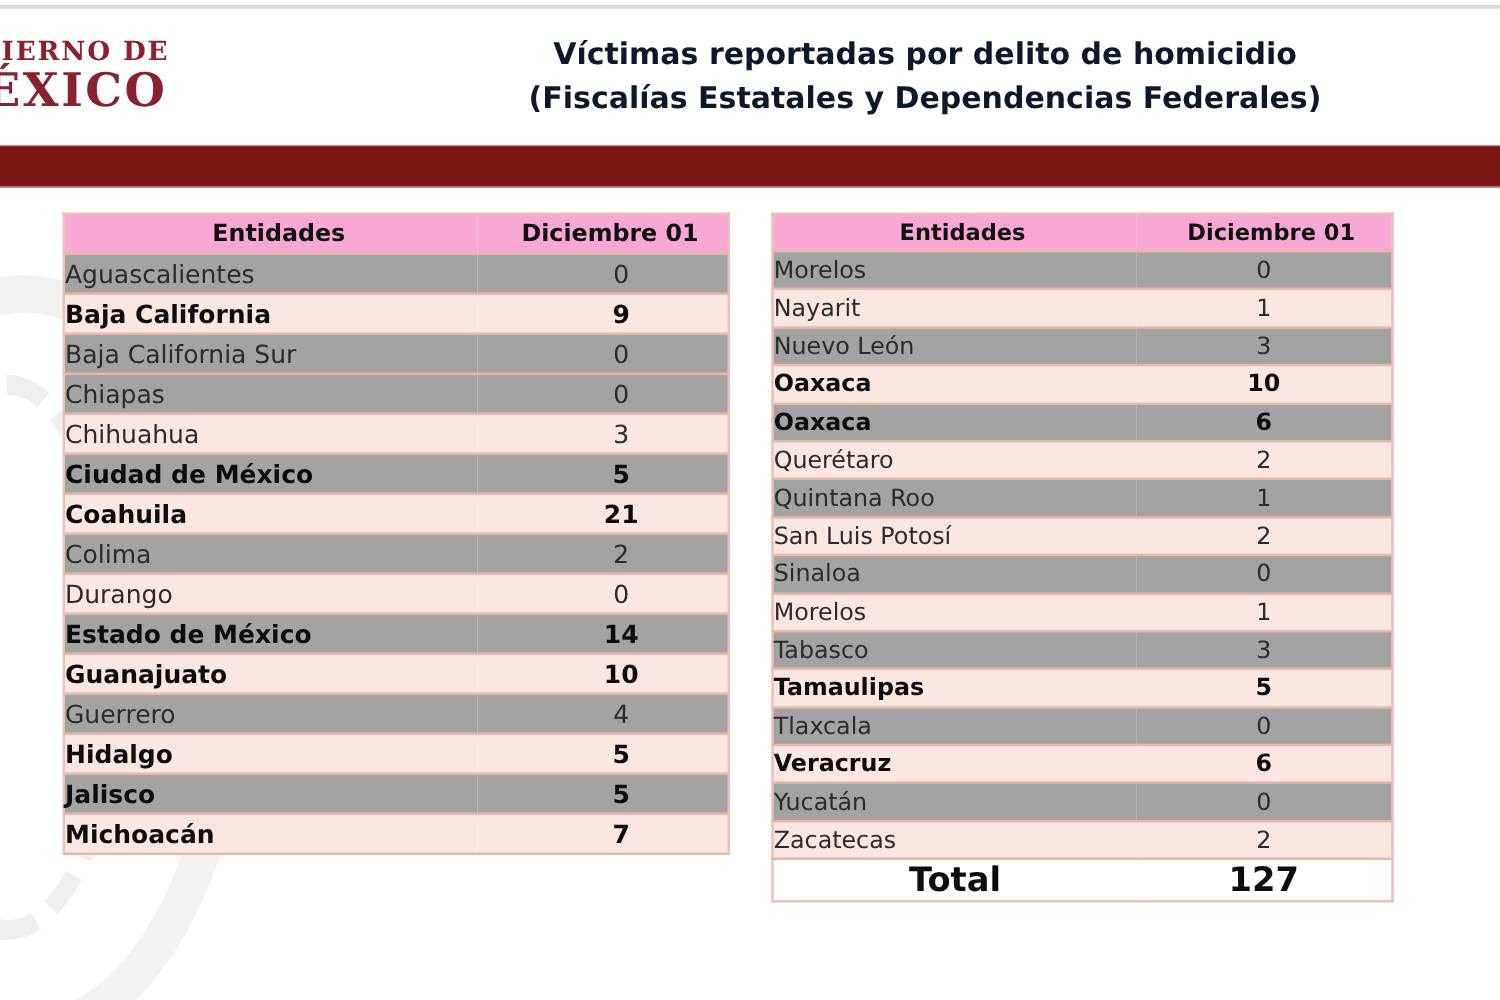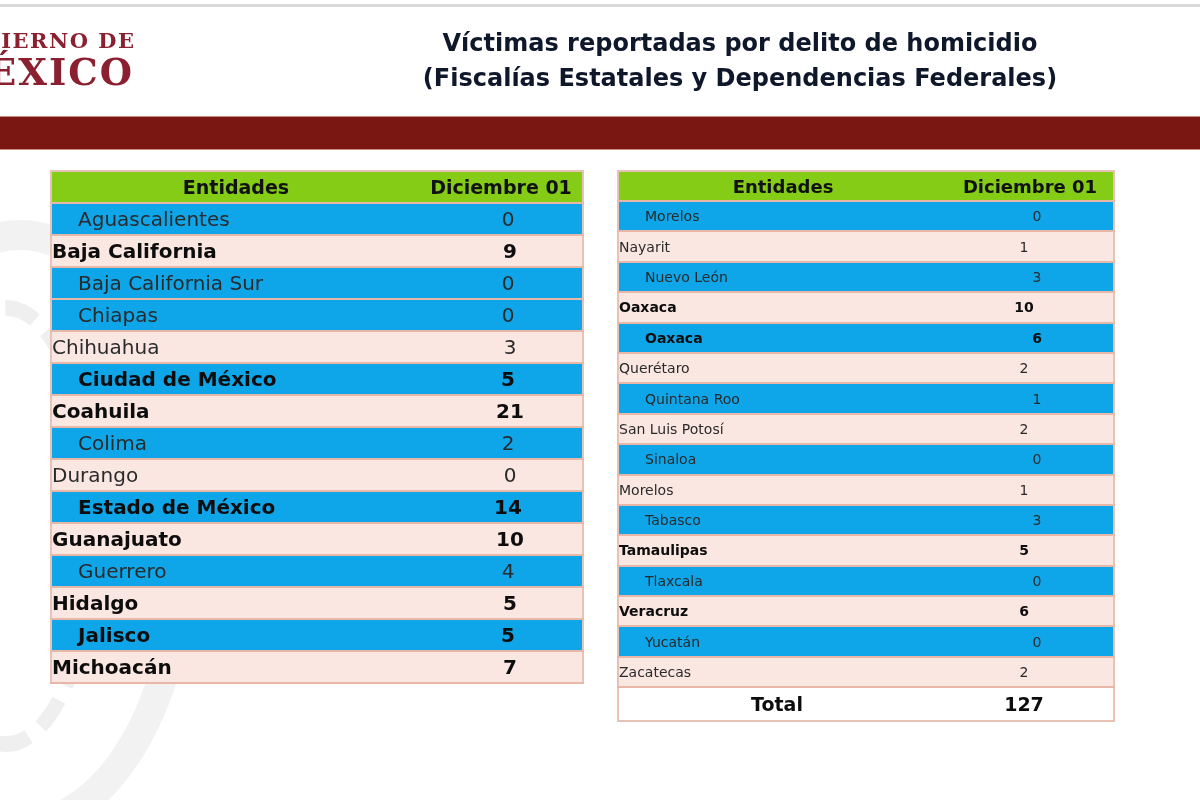--- a/index.html
+++ b/index.html
@@ -14,36 +14,36 @@
   .logo .l1 { position: absolute; left: -18px; top: 4px; font-size: 21px; font-weight: bold; letter-spacing: 1.5px; white-space: nowrap; }
   .logo .l2 { position: absolute; left: -12px; top: 26px; font-size: 37px; font-weight: bold; letter-spacing: 2px; white-space: nowrap; }
   .title { position: absolute; left: 380px; top: 26px; width: 720px; text-align: center; font-weight: bold; font-size: 24px; line-height: 35px; color: #0f172a; font-family: "DejaVu Sans", sans-serif; }
   .band { position: absolute; left: 0; top: 116px; width: 1200px; height: 32px; background: #7a1712; border-top: 1px solid #c98b82; border-bottom: 1px solid #c98b82; }
   .watermark { position: absolute; left: -160px; top: 220px; width: 300px; height: 560px; border-radius: 50%; border: 30px solid #f1f1f1; opacity: .9; }
   .watermark2 { position: absolute; left: -90px; top: 300px; width: 160px; height: 420px; border-radius: 50%; border: 16px dashed #efefef; }
   table.grid { position: absolute; border-collapse: collapse; background: #fff; }
   table.grid td, table.grid th { padding: 0; border-bottom: 2px solid #e7b8a8; }
   table.grid { border: 2px solid #e8c2b6; }
   table.grid tr.odd td { background: #fbe7e2; }
-  table.grid tr.even td { background: #0ea5e9; padding-left: 26px; }
-  table.grid th { background: #84cc16; font-weight: bold; text-align: center; color: #111; padding-left: 12px; }
+  table.grid tr.even td { background: #a3a3a3; }
+  table.grid th { background: #f9a8d4; font-weight: bold; text-align: center; color: #111; padding-left: 12px; }
   .left { left: 50px; top: 170px; width: 534px; }
   .right { left: 617px; top: 170px; width: 498px; }
   .left th { height: 30px; font-size: 19px; }
   .left td { height: 30px; font-size: 20px; }
   .right th { height: 28px; font-size: 18px; }
-  .right td { height: 28.4px; font-size: 14px; }
+  .right td { height: 28.4px; font-size: 19px; }
   td.name { padding-left: 2px; text-align: left; white-space: nowrap; color: #2a2a2a; }
   td.val { text-align: center; color: #2a2a2a; }
   .left td.name { width: 330px; }
   .right td.name { width: 290px; }
   .left td.val { padding-left: 30px; }
   .right td.val { padding-left: 0px; }
   tr.b td { font-weight: bold; color: #0d0d0d; }
-  tr.total td { background: #ffffff; font-weight: bold; font-size: 19px; height: 32px; color: #0d0d0d; border-bottom: none; }
+  tr.total td { background: #ffffff; font-weight: bold; font-size: 27px; height: 32px; color: #0d0d0d; border-bottom: none; }
   tr.total td.name { text-align: center; }
 </style>
 </head>
 <body>
 
 <div class="top-line"></div>
 
 <div class="watermark"></div>
 <div class="watermark2"></div>
 

